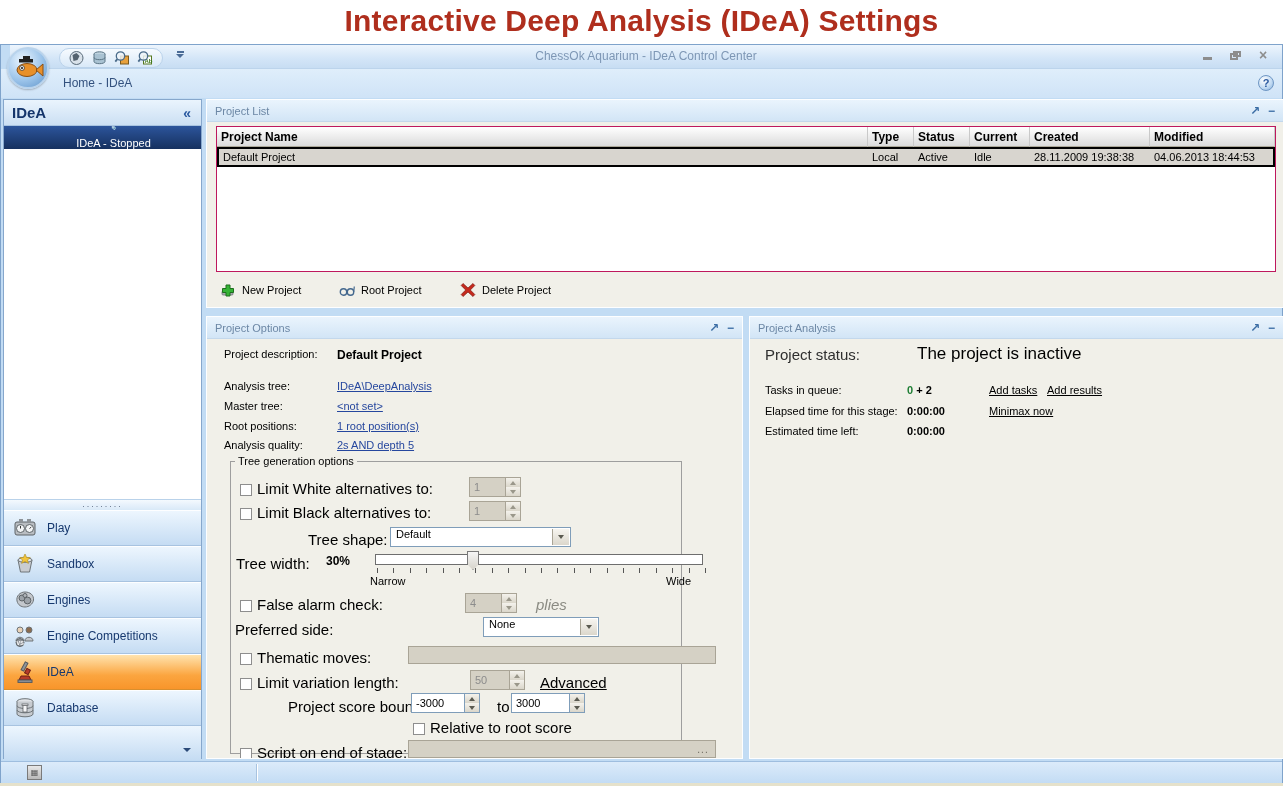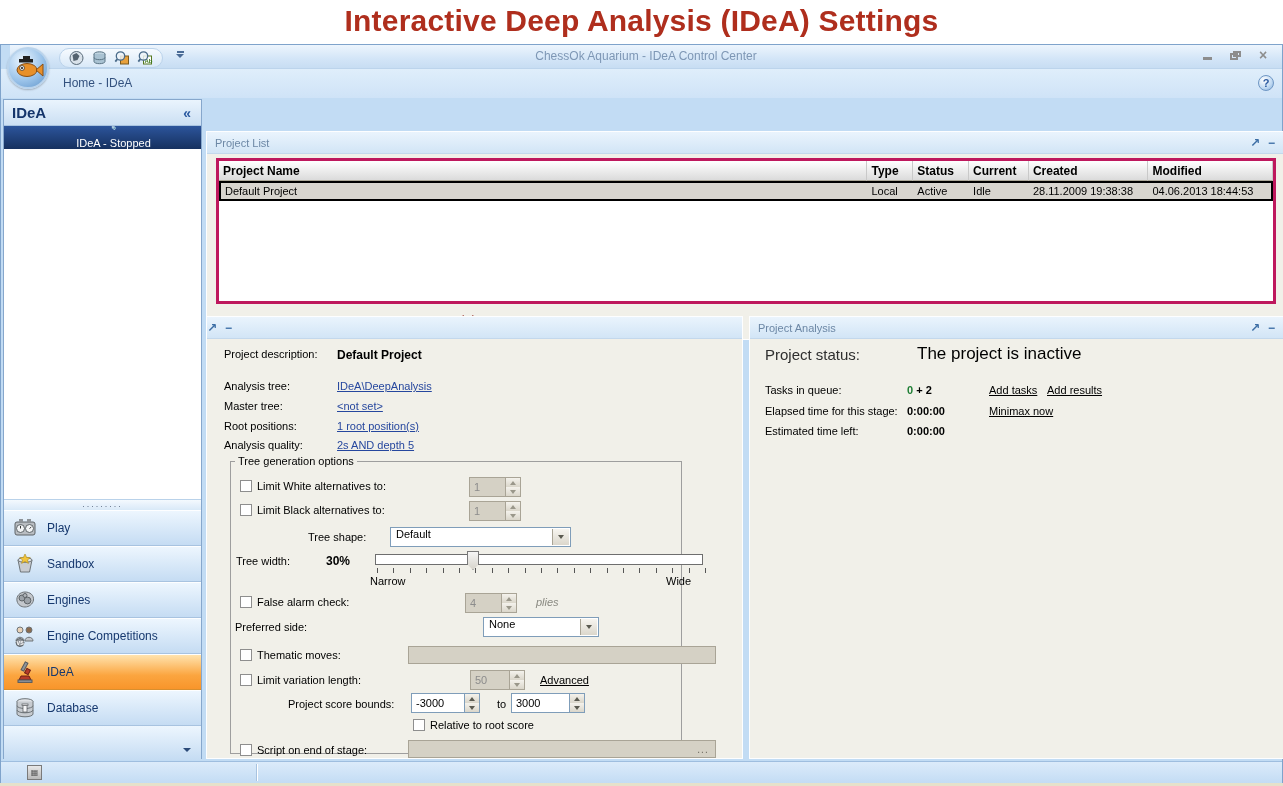--- a/index.html
+++ b/index.html
@@ -77,27 +77,27 @@
 
   
   .panel { position:absolute; background:#F1F0E9; border:1px solid #FDFEFF; }
   .phead { position:absolute; top:0; left:0; right:0; height:22px;
     background:linear-gradient(#EAF4FD,#D2E5F6); border-bottom:1px solid #C3D8EC;
     display:flex; align-items:center; }
   .ptitle { flex:1; font-size:11px; color:#6C87A5; padding-left:8px; }
   .picons { display:flex; gap:8px; padding-right:8px; }
   .picon { color:#3C6EA5; font-size:12px; font-weight:bold; line-height:12px; }
 
-  .plist  { top:54px;  left:205px; width:1078px; height:209px;margin-top:32px; }
+  .plist  { top:54px;  left:205px; width:1078px; height:209px; }
   .popts  { top:271px; left:205px; width:537px;  height:443px; overflow:hidden; }
   .panal  { top:271px; left:748px; width:535px;  height:443px; }
 
   
   .listbox { position:absolute; top:26px; left:9px; width:1060px; height:146px;
-    background:#fff; border:3px solid #be185d; }
+    background:#fff; border:1px solid #be185d; }
   .trow { display:flex; }
   .thead .cell { background:linear-gradient(#FFFFFF,#DBDBDB); font-weight:bold; font-size:12px;
     border-right:1px solid #C9C9C9; border-bottom:1px solid #ACA899; padding:3px 4px 2px 4px; color:#000; }
   .tsel { border:2px solid #000; background:#D8D5CF; }
   .tsel .cell { font-size:11px; padding:2px 4px; color:#000; }
   .c0{width:651px}.c1{width:46px}.c2{width:56px}.c3{width:60px}.c4{width:120px}.c5{width:125px}
   .tsel .c0{width:649px}.tsel .c5{width:123px}
 
   .actbtn { position:absolute; display:flex; align-items:center; gap:6px; font-size:11px; color:#000; }
   .bicon { width:16px; height:16px; display:block; }
@@ -105,21 +105,21 @@
   
   .porow { position:absolute; font-size:11px; color:#000; }
   .polabel { position:absolute; left:17px; white-space:nowrap; }
   .poval { position:absolute; left:130px; white-space:nowrap; }
   .bval { font-weight:bold; font-size:12px; }
   .link { color:#26479E; text-decoration:underline; cursor:pointer; }
 
   fieldset.tg { position:absolute; left:23px; top:138px; width:452px; height:299px;
     border:1px solid #9E9E9E; background:#F1F0E9; }
   fieldset.tg legend { font-size:11px; color:#000; margin-left:4px; padding:0 3px; }
-  .fr { position:absolute; font-size:11px; color:#000; white-space:nowrap; }
+  .fr { position:absolute; font-size:15px; color:#000; white-space:nowrap; }
   .cb { display:inline-block; width:12px; height:12px; background:#fff; border:1px solid #8E8E8E;
     vertical-align:-2px; margin-right:5px; }
 
   .spin { position:absolute; height:20px; border:1px solid #A9A496; background:#D5D1C5;
     display:flex; font-size:11px; }
   .spin.en { background:#fff; border:1px solid #7F9DB9; }
   .spinval { flex:1; padding:3px 3px 0 4px; color:#8C8C8C; }
   .spin.en .spinval { color:#000; }
   .spinbtns { width:15px; border-left:1px solid #A9A496; display:flex; flex-direction:column; }
   .spin.en .spinbtns { border-left:1px solid #7F9DB9; }
@@ -362,20 +362,21 @@
       <div class="actbtn" style="left:253px; top:182px">
         <svg class="bicon" viewBox="0 0 16 16">
           <path d="M3 1.5 L8 6 L13 1.5 L14.8 3.5 L10.3 8 L14.8 12.5 L13 14.5 L8 10 L3 14.5 L1.2 12.5 L5.7 8 L1.2 3.5 Z" fill="#C62A1E" stroke="#7E150E" stroke-width="0.7"></path>
         </svg>
         <span>Delete Project</span>
       </div>
     </div>
 
     <div class="panel popts">
       <div class="phead">
+        <span class="ptitle">Project Options</span>
         <span class="picons">
           <span class="picon">↗</span>
           <span class="picon">−</span>
         </span>
       </div>
 
       <div class="porow" style="top:31px">
           <span class="polabel">Project description:</span>
           <span class="poval bval">Default Project</span>
         </div>

